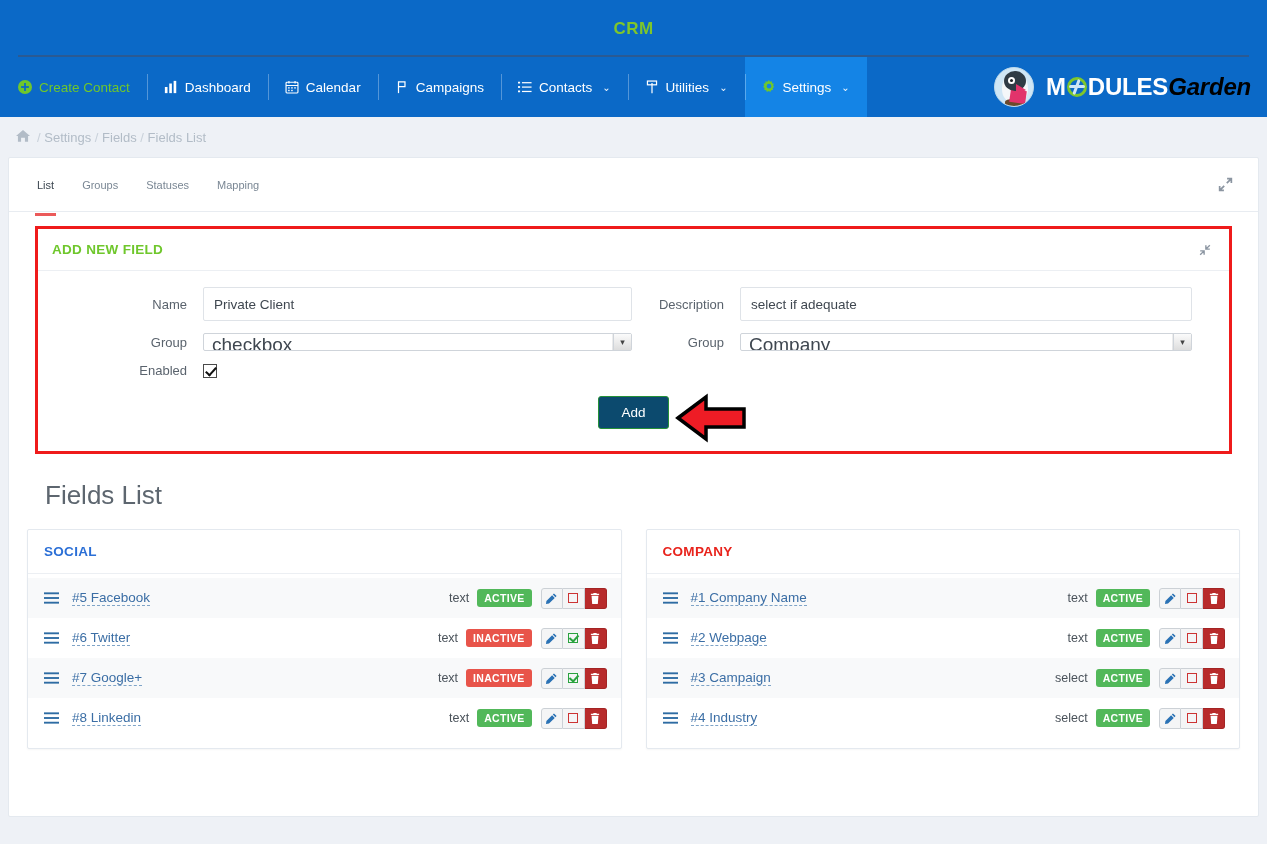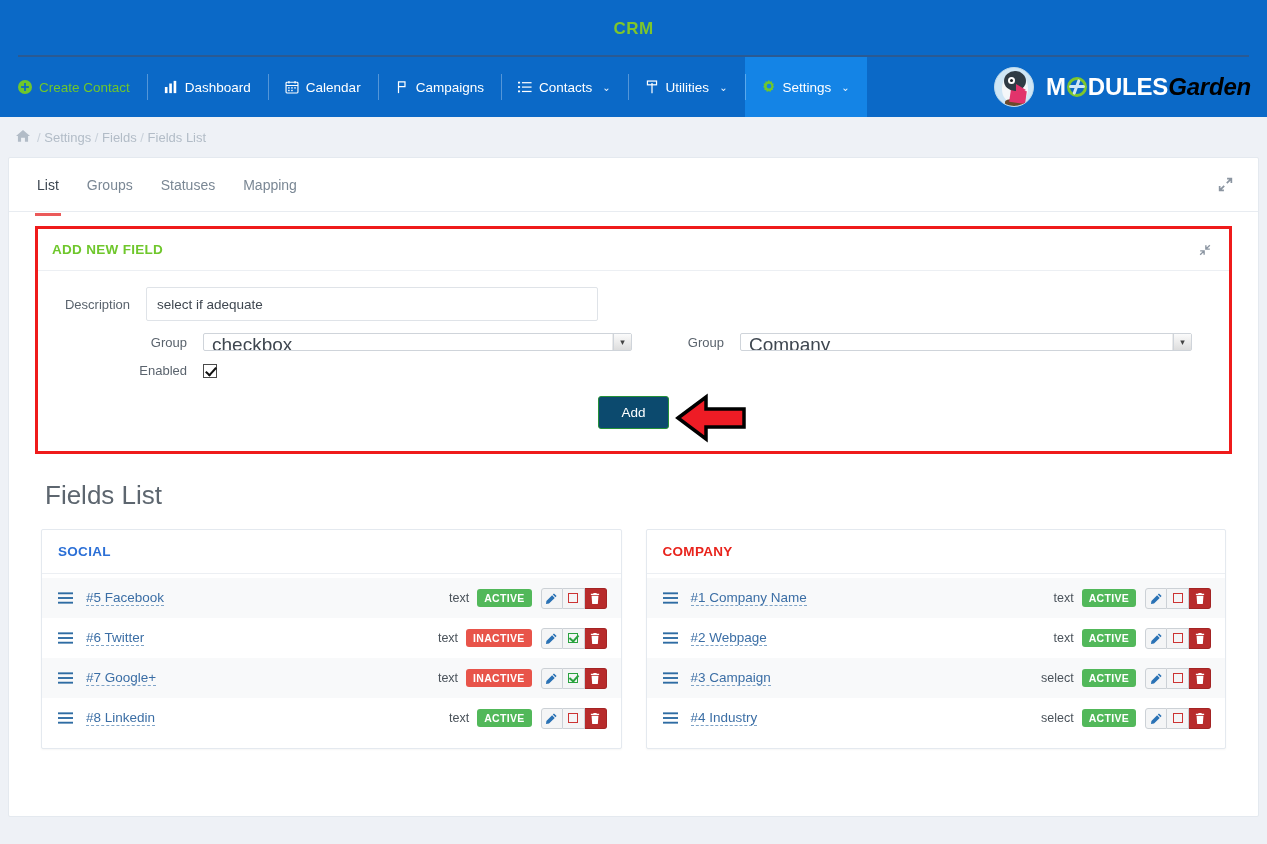--- a/index.html
+++ b/index.html
@@ -117,21 +117,21 @@
     position: relative;
   }
   .tabbar {
     display: flex; align-items: center;
     border-bottom: 1px solid #e8ecf1;
     padding: 0 14px;
     height: 54px;
     position: relative;
   }
   .tab {
-    font-size: 14px; color: #7a8794;
+    font-size: 11px; color: #7a8794;
     padding: 4px 14px; line-height: 52px;
     cursor: pointer; position: relative;
   }
   .tab.active { color: #3c4650; }
   .tab.active::after {
     content: ""; position: absolute; left: 12px; right: 12px; bottom: -1px;
     height: 3px; background: #eb5a5a;
   }
   .expand-btn {
     margin-left: auto; margin-right: 6px;
@@ -234,21 +234,21 @@
     cursor: pointer;
     font-family: "Liberation Sans", sans-serif;
   }
   .arrow-annot { position: absolute; left: calc(50% + 40px); top: -4px; }
 
   
   .list-title {
     font-size: 26px; color: #5d666f; font-weight: normal;
     padding: 26px 0 18px 36px; margin: 0;
   }
-  .lists { display: flex; gap: 24px; padding: 0 32px; }
+  .lists { display: flex; gap: 24px; padding: 0 18px; }
   .list-card {
     flex: 1;
     background: #fff;
     border: 1px solid #e4e9ef;
     border-radius: 2px;
     box-shadow: 0 1px 2px rgba(0,0,0,.04);
   }
   .list-head {
     height: 44px; display: flex; align-items: center;
     padding: 0 16px;
@@ -445,20 +445,24 @@
           <span class="panel-collapse">
             <svg width="14" height="14" viewBox="0 0 16 16" fill="none" stroke="#8b95a1" stroke-width="1.6">
               <path d="M2.5 13.5l4.5-4.5M7 13.5V9H2.5M13.5 2.5L9 7M9 2.5V7h4.5"></path>
             </svg>
           </span>
         </div>
 
         <div class="panel-body">
 
           <div class="form-row">
+            <div class="fgroup left">
+              <label class="flabel">Name</label>
+              <input class="finput" type="text" value="Private Client" style="">
+            </div>
             <div class="fgroup right">
               <label class="flabel">Description</label>
               <input class="finput" type="text" value="select if adequate" style="">
             </div>
           </div>
 
           <div class="form-row">
             <div class="fgroup left">
               <label class="flabel">Group</label>
               <span class="select-wrap">

